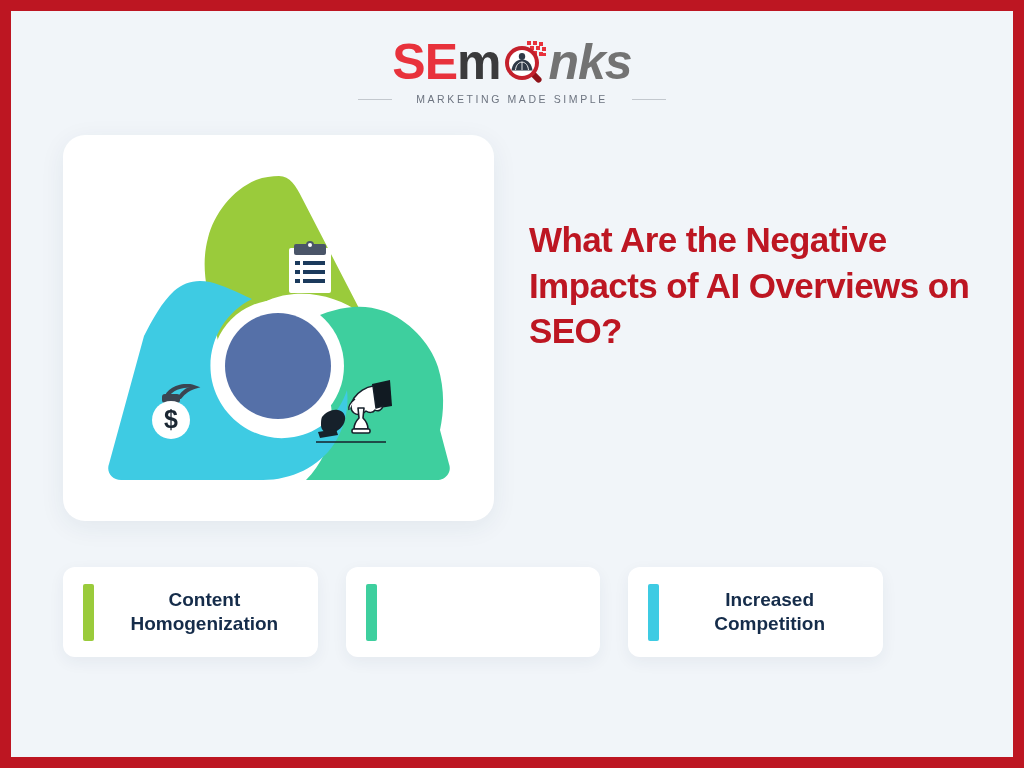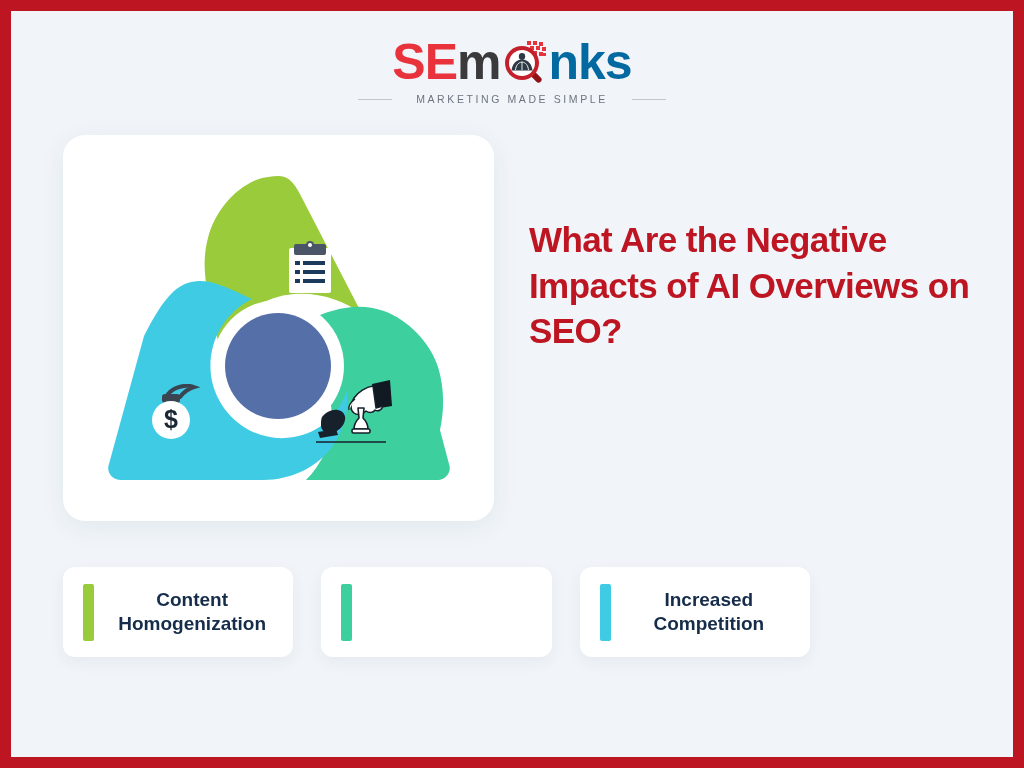--- a/index.html
+++ b/index.html
@@ -45,21 +45,21 @@
   #logo-wordmark {
     display: flex;
     align-items: center;
     font-size: 50px;
     font-weight: bold;
     line-height: 1;
     letter-spacing: -1px;
   }
   #logo-se { color: #e8323c; }
   #logo-m  { color: #3a3a3c; }
-  #logo-nks{ color: #0369a1; }
+  #logo-nks{ color: #737373; font-style: italic; }
 
   #logo-o-icon {
     position: relative;
     width: 46px;
     height: 46px;
     margin: 0 1px;
     display: inline-block;
     vertical-align: middle;
   }
 
@@ -137,21 +137,21 @@
     line-height: 1.30;
     font-weight: bold;
     letter-spacing: -0.6px;
   }
 
   
   #cards-row {
     position: absolute;
     left: 52px;
     top: 556px;
-    width: 747px;
+    width: 820px;
     display: flex;
     gap: 28px;
   }
 
   .fact-card {
     position: relative;
     flex: 1 1 0;
     height: 90px;
     background: #ffffff;
     border-radius: 12px;

